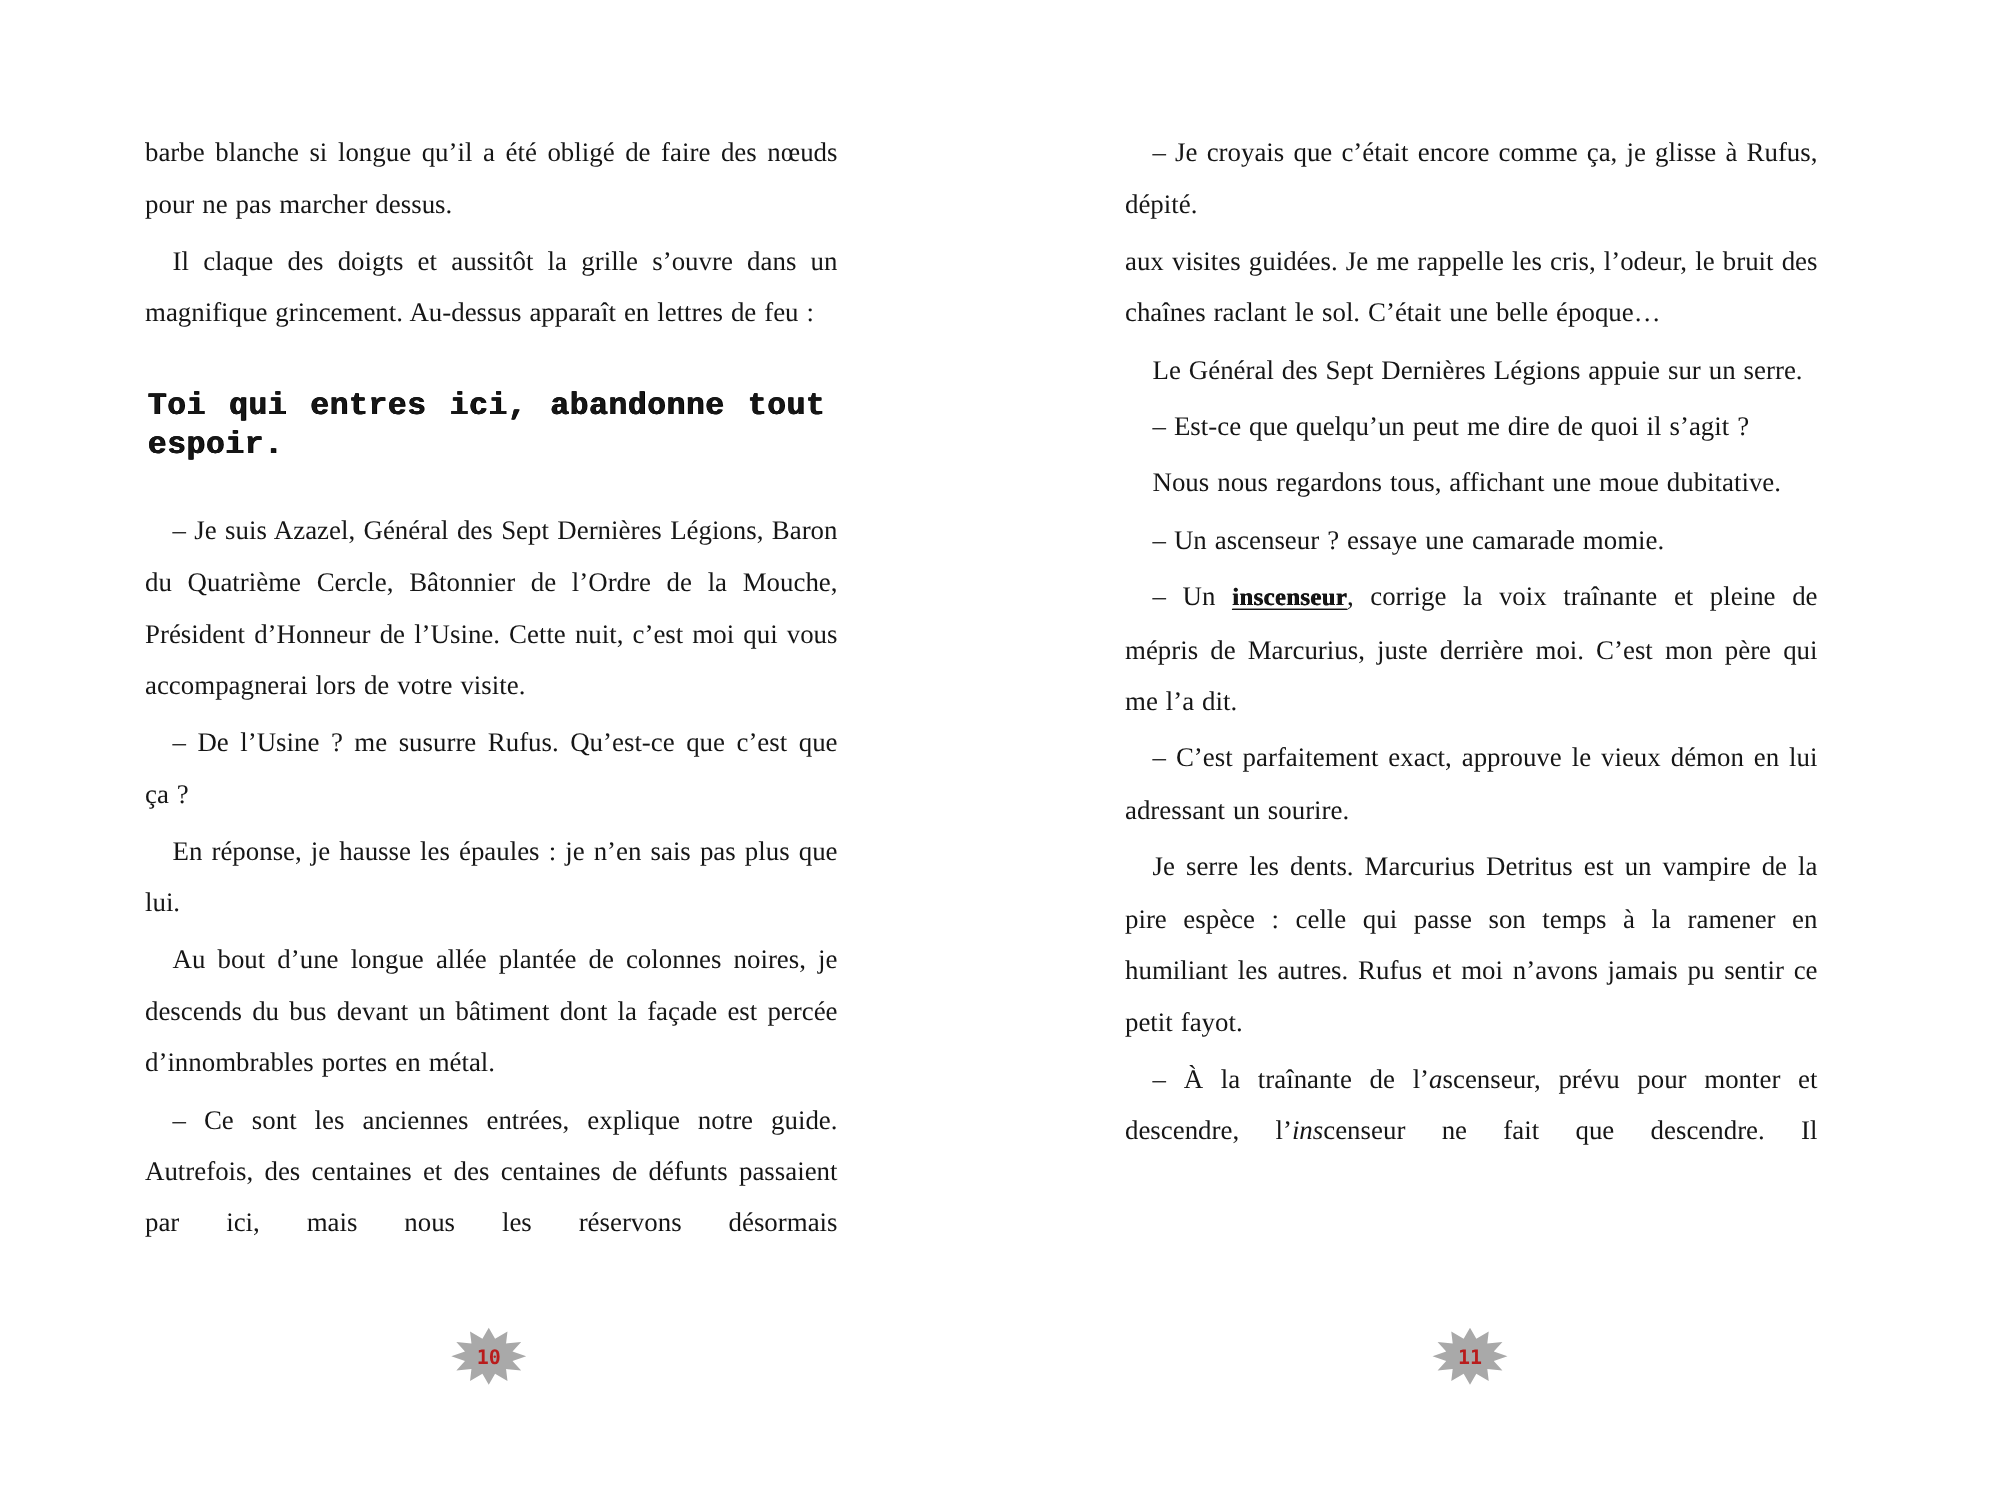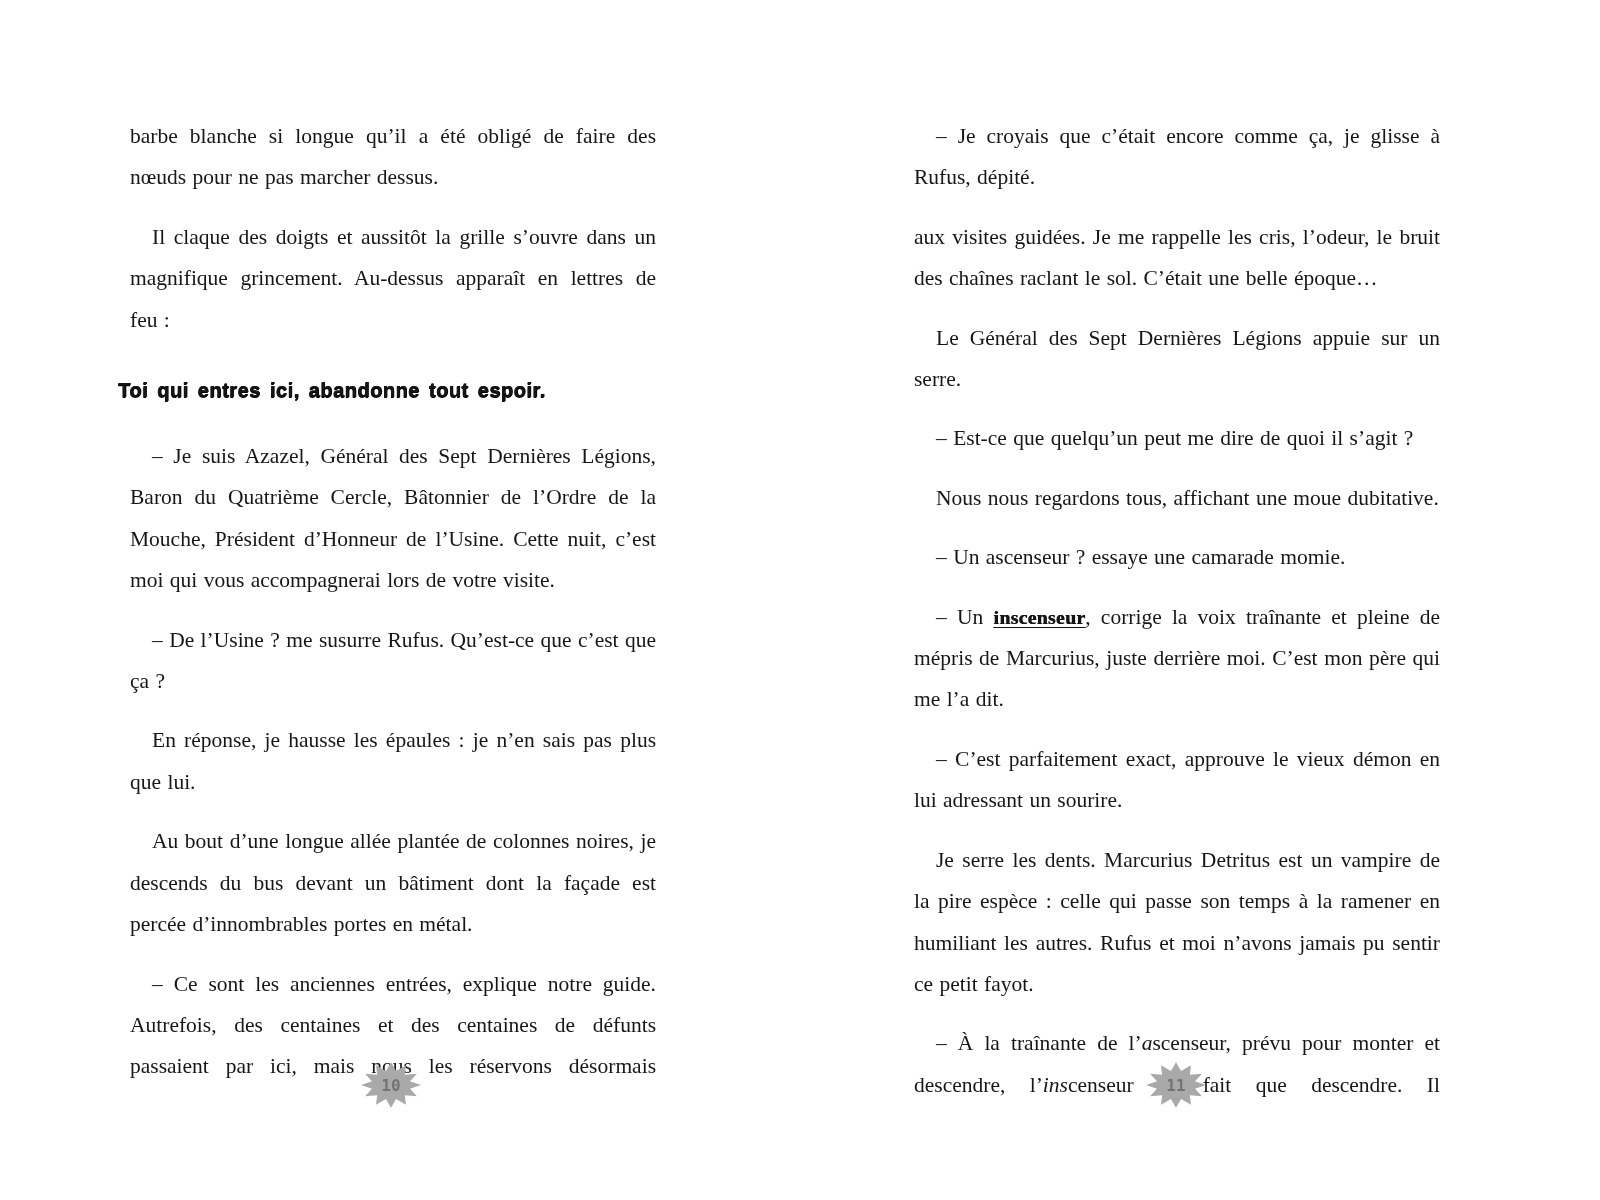--- a/index.html
+++ b/index.html
@@ -19,34 +19,34 @@
   }
   .page {
     position: absolute;
     top: 98px;
     width: 562px;
   }
   .page-left  { left: 112px; }
   .page-right { left: 896px; }
 
   .para {
-    margin: 18px;
+    margin: 4px;
     font-size: 21.5px;
     line-height: 41.4px;
     text-align: justify;
     text-indent: 0;
     word-spacing: 1px;
   }
   .para.indent { text-indent: 22px; }
   .para.justify-last { text-align-last: justify; }
 
   .spooky-heading {
-    font-family: Liberation Sans, sans-serif;
+    font-family: Liberation Mono, monospace;
     font-weight: 800;
-    font-size: 20px;
+    font-size: 25px;
     letter-spacing: 0.5px;
     line-height: 1.25;
     text-align: left;
     text-indent: 0;
     margin: 37px 0 33px 6px;
     text-shadow: 0.7px 0 0 #000, 0 0.5px 0 #000;
     word-spacing: 3px;
   }
   .spooky {
     font-family: Liberation Serif, serif;
@@ -69,21 +69,21 @@
   .page-num svg { position: absolute; inset: 0; width: 100%; height: 100%; }
   .page-num .num {
     position: absolute;
     inset: 0;
     display: flex;
     align-items: center;
     justify-content: center;
     font-family: "DejaVu Sans Mono", monospace;
     font-weight: bold;
     font-size: 16px;
-    color: #737373;
+    color: #b91c1c;
   }
 </style>
 </head>
 <body>
 
 <div class="book-spread">
 
   <div class="page page-left">
     <div>
         <p class="para no-indent"><span>barbe blanche si longue qu’il a été obligé de faire des nœuds pour ne pas marcher dessus.</span></p>

